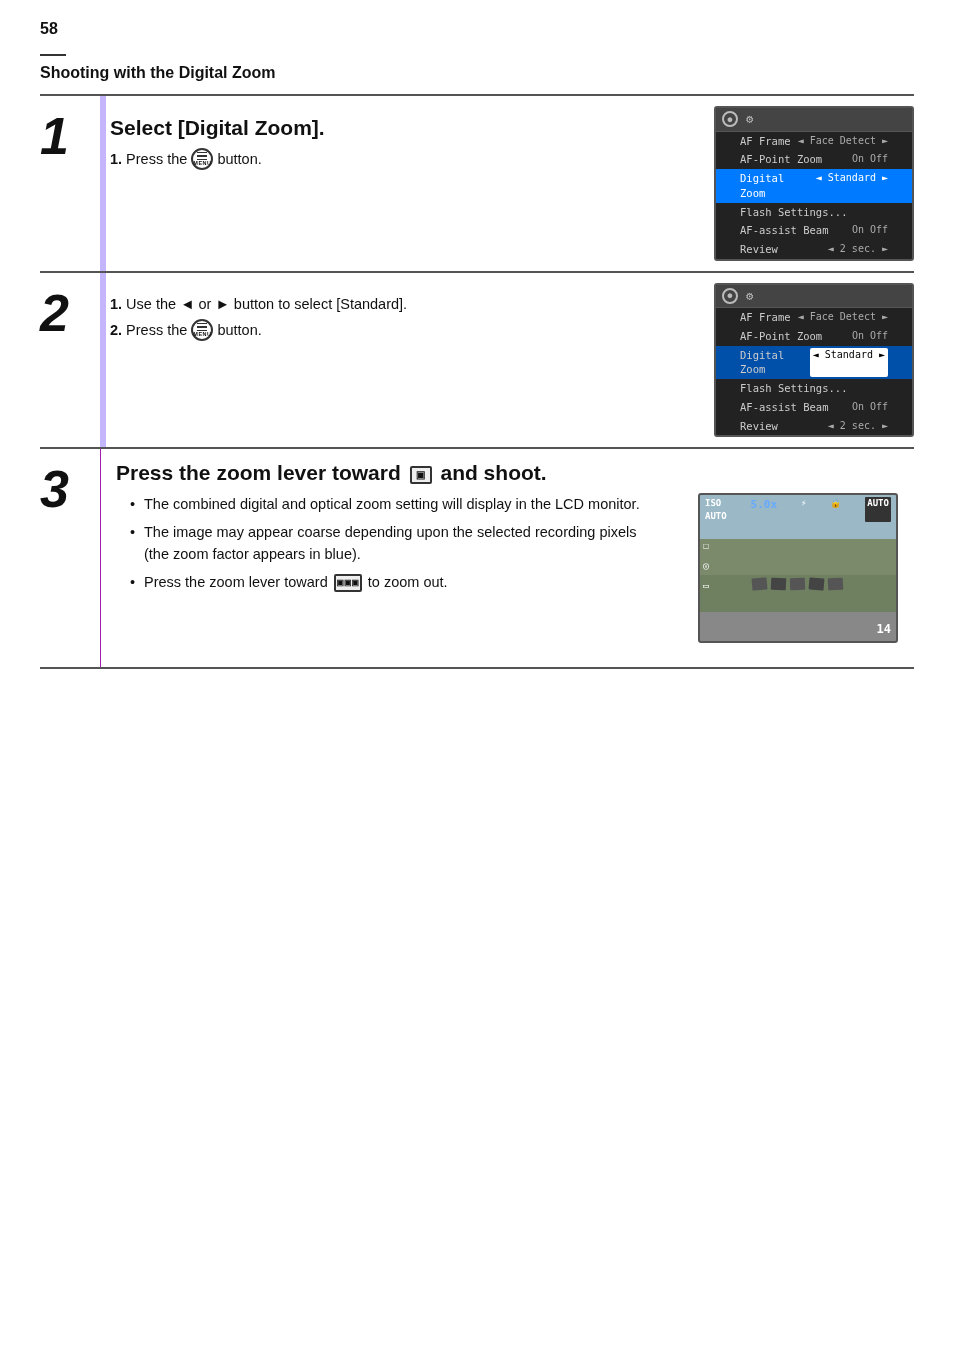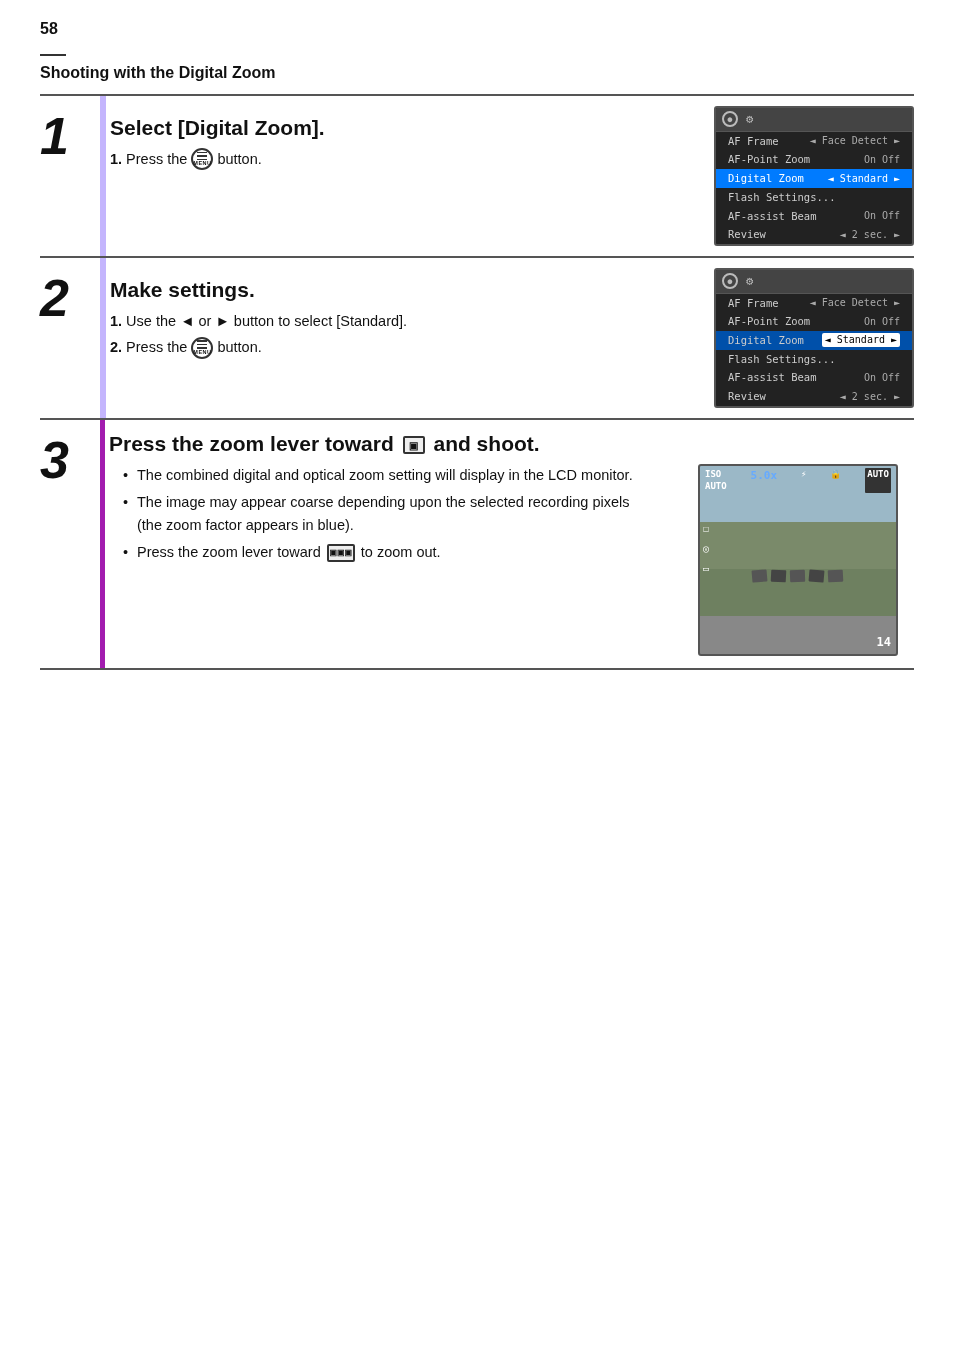--- a/index.html
+++ b/index.html
@@ -169,46 +169,45 @@
       font-size: 8px;
       color: #bbb;
     }
     .cam-icon-gear {
       font-size: 12px;
       color: #bbb;
     }
     .camera-menu-row {
       display: flex;
       justify-content: space-between;
-      padding: 2px 12px;
+      padding: 2px 24px;
       font-size: 10.5px;
       color: #ccc;
-      align-items: center;
     }
     .camera-menu-row.highlighted {
       background: #007bff;
       color: #fff;
     }
     .camera-menu-row.selected {
       background: #0050aa;
     }
     .cam-row-label { flex: 1; }
     .cam-row-value {
       color: #aaa;
       font-size: 10px;
     }
     .cam-row-value.bright { color: #fff; }
     
     .camera-screen-2 {
       width: 200px;
     }
     .step3-content {
       flex: 1;
-      padding: 12px 16px 12px 4px;
-      border-left: 5px solid #a21caf;
+      padding: 12px 16px 12px 15px;
+      border-left: 1px solid #a21caf;
     }
     .step3-bottom {
       display: flex;
       gap: 28px;
     }
     .step3-text { flex: 1; }
     .step3-image { }
   </style>
 </head>
 <body>
@@ -272,21 +271,20 @@
             <span class="cam-row-label">Review</span>
             <span class="cam-row-value">◄ 2 sec. ►</span>
           </div>
         </div>
       </div>
     </div>
 
     <div class="step-row">
       <div class="step-number-col">2</div>
       <div class="step-content-col">
-        <div class="step-heading">Make settings.</div>
         <div class="step-body">
           <p>
             <strong>1.</strong> Use the <strong>◄</strong> or <strong>►</strong> button to select [Standard].
           </p>
           <p>
             <strong>2.</strong> Press the
             <span class="icon-menu">
               <span class="icon-menu-lines">
                 <span></span>
                   <span></span>
@@ -352,21 +350,21 @@
                 </li>
                 <li>
                   Press the zoom lever toward
                   <span style="display:inline-flex;align-items:center;justify-content:center;border:2px solid #333;border-radius:2px;width:28px;height:18px;font-size:8px;font-weight:bold;vertical-align:middle;margin:0 2px;background:#eee;">▣▣▣</span>
                   to zoom out.
                 </li>
               </ul>
             </div>
           </div>
           <div class="step3-image">
-            <div class="camera-screen" style="width:200px;height:192px;position:relative;overflow:hidden;background:#555;margin-left:26px;">
+            <div class="camera-screen" style="width:200px;height:150px;position:relative;overflow:hidden;background:#555;margin-left:26px;">
 
               <div style="position:absolute;top:0;left:0;right:0;bottom:0;background:linear-gradient(to bottom,#9bb8c7 0%,#9bb8c7 30%,#7a8a6a 30%,#7a8a6a 55%,#6e8060 55%,#6e8060 80%,#888 80%,#888 100%);"></div>
 
               <div style="position:absolute;top:50%;left:10%;width:80%;height:35%;background:transparent;">
                 <div style="display:flex;gap:4px;justify-content:center;margin-top:10px;">
                   <div style="width:15px;height:12px;background:#555;border-radius:1px;transform:rotate(-5deg);"></div>
                   <div style="width:15px;height:12px;background:#444;border-radius:1px;transform:rotate(3deg);"></div>
                   <div style="width:15px;height:12px;background:#555;border-radius:1px;transform:rotate(-2deg);"></div>
                   <div style="width:15px;height:12px;background:#444;border-radius:1px;transform:rotate(5deg);"></div>
                   <div style="width:15px;height:12px;background:#555;border-radius:1px;transform:rotate(-3deg);"></div>

